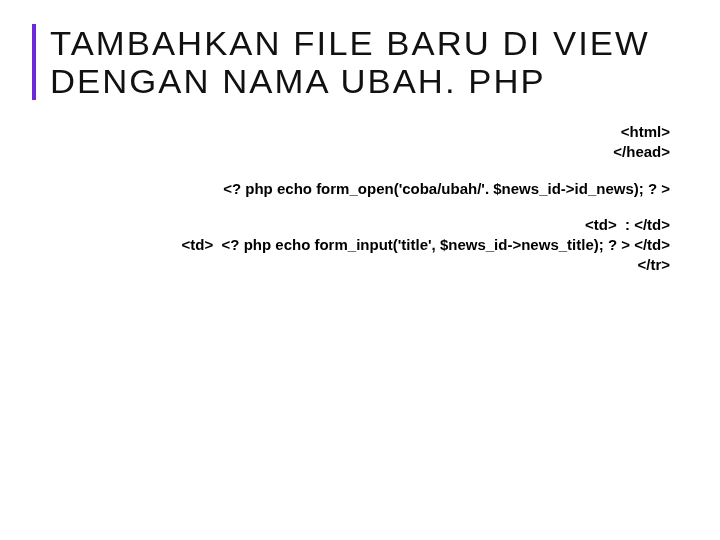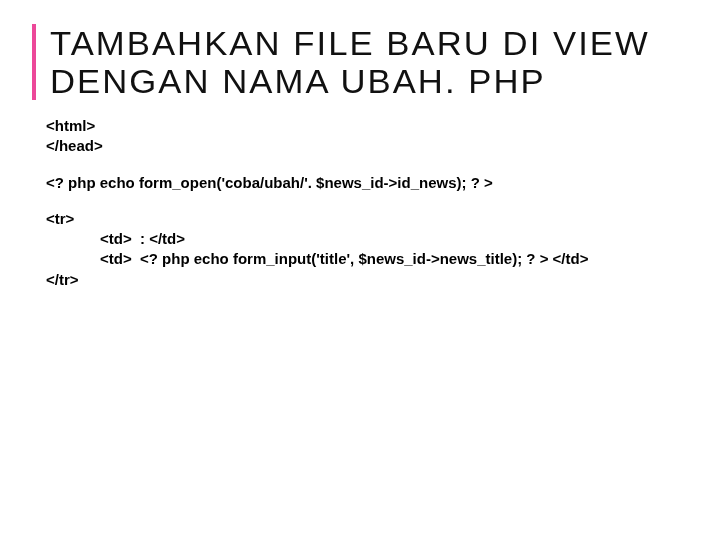--- a/index.html
+++ b/index.html
@@ -8,38 +8,39 @@
     height: 540px;
     background: #ffffff;
     font-family: Arial, Helvetica, sans-serif;
     color: #000;
     overflow: hidden;
   }
   .slide {
     padding: 24px 50px 20px 42px;
   }
   .title-block {
-    border-left: 4px solid #ec4899;
+    border-left: 4px solid #6d28d9;
     padding-left: 14px;
-    margin-bottom: 16px;
+    margin-bottom: 22px;
     margin-left: -10px;
   }
   .title-block h1 {
     font-size: 34px;
     line-height: 1.12;
     font-weight: 400;
     letter-spacing: 2px;
     color: #111;
     font-family: "Arial Narrow", Arial, sans-serif;
     transform: scaleX(1.02);
     transform-origin: left;
   }
   .code-group {
     margin-bottom: 16px;
     padding-left: 4px;
+    text-align: right;
   }
   .code-line {
     font-family: Arial, Helvetica, sans-serif;
     font-weight: 700;
     font-size: 15px;
     line-height: 1.35;
     white-space: pre;
     color: #000;
   }
   .indent1 { padding-left: 54px; }
@@ -56,19 +57,18 @@
   <div class="code-group">
     <div class="code-line">&lt;html&gt;</div>
     <div class="code-line">&lt;/head&gt;</div>
   </div>
 
   <div class="code-group">
     <div class="code-line">&lt;? php echo form_open('coba/ubah/'. $news_id-&gt;id_news); ? &gt;</div>
   </div>
 
   <div class="code-group">
-    <div class="code-line">&lt;tr&gt;</div>
     <div class="code-line indent1">&lt;td&gt;  : &lt;/td&gt;</div>
     <div class="code-line indent1">&lt;td&gt;  &lt;? php echo form_input('title', $news_id-&gt;news_title); ? &gt; &lt;/td&gt;</div>
     <div class="code-line">&lt;/tr&gt;</div>
   </div>
 
 </div>
 
 </body></html>

